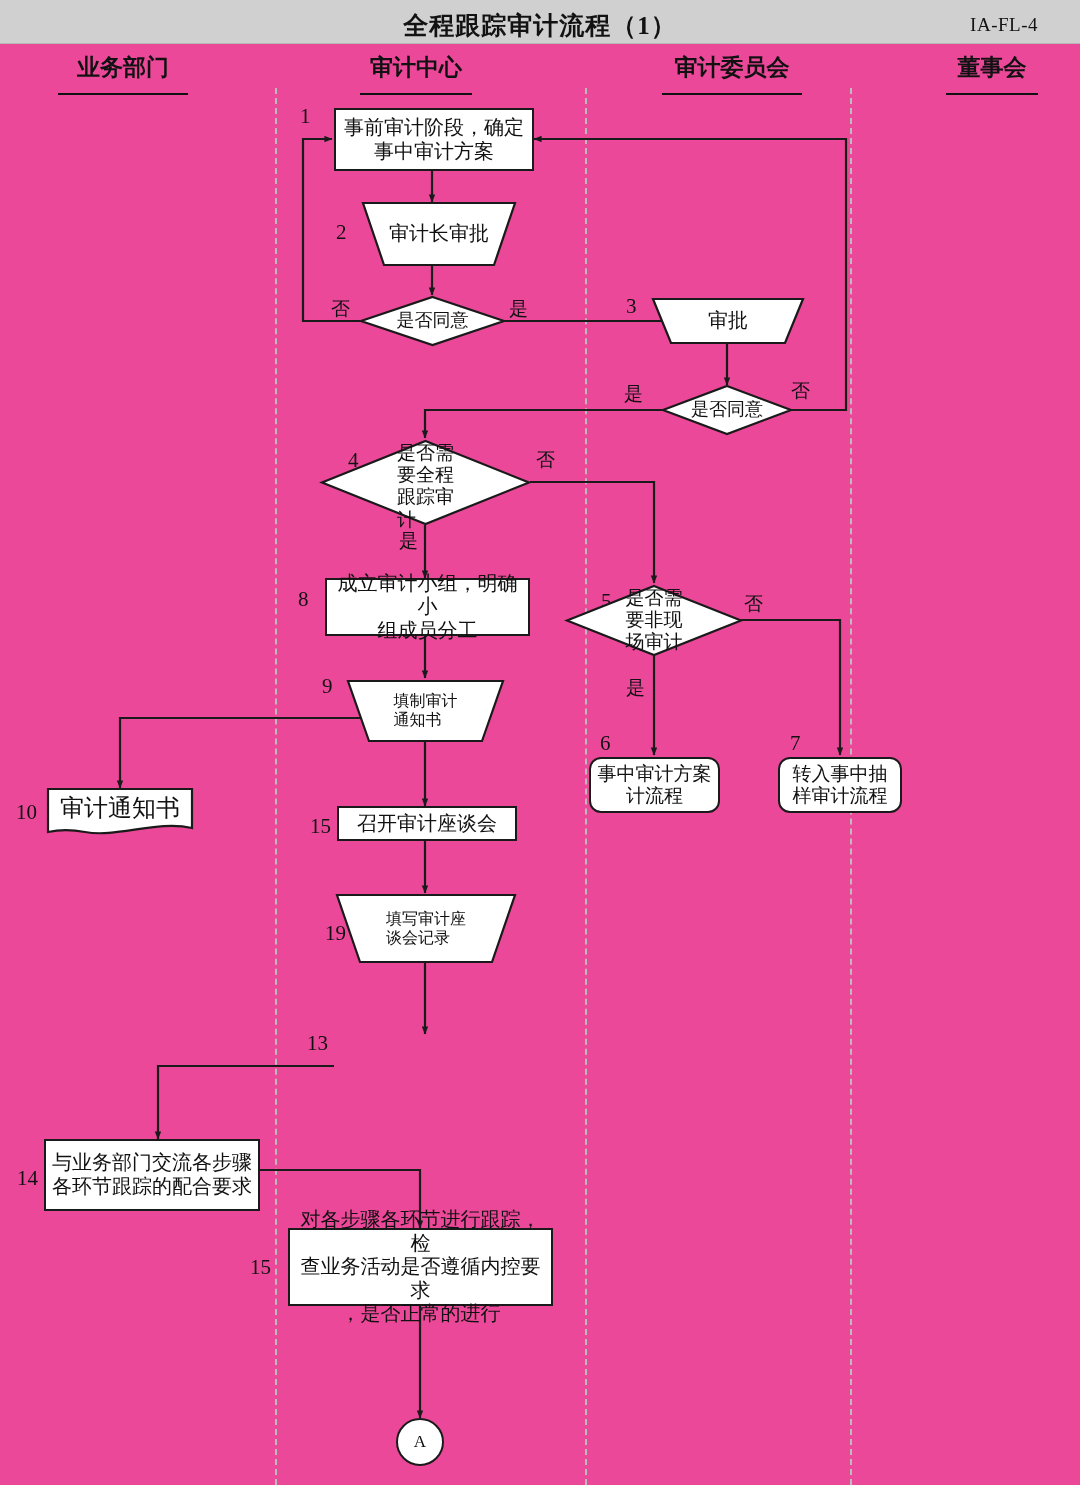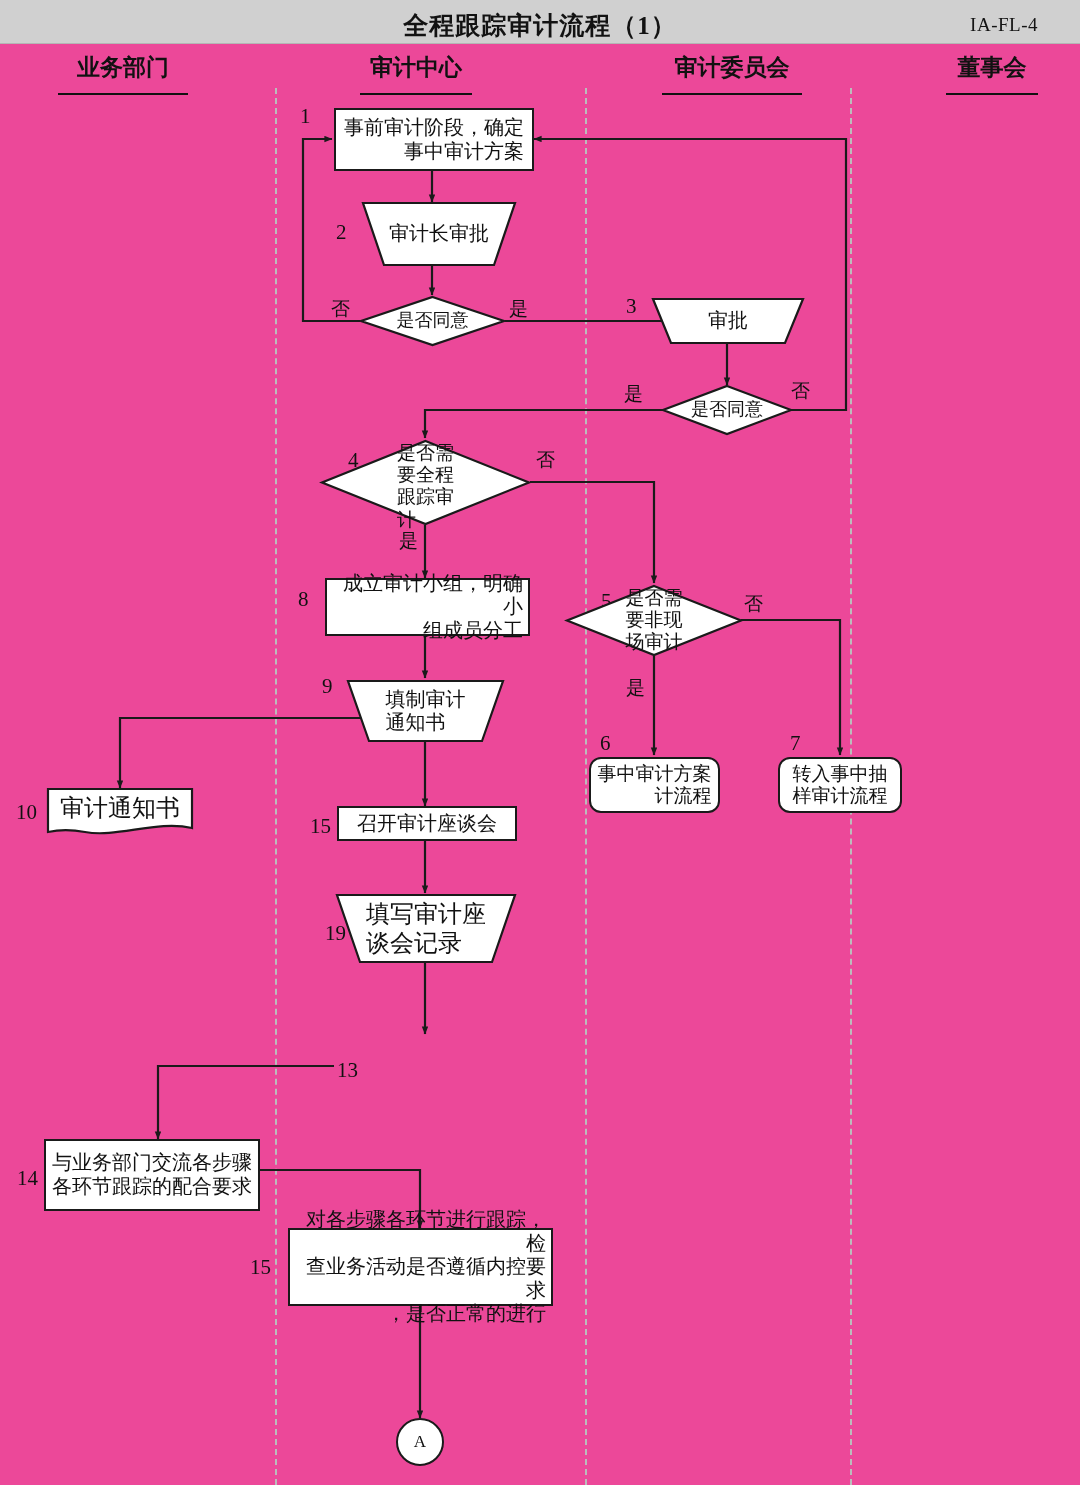--- a/index.html
+++ b/index.html
@@ -80,21 +80,20 @@
     border-radius: 12px;
   }
   .circle {
     border: 2px solid #1a1a1a;
     background: #fff;
     border-radius: 50%;
   }
   .node .label {
     padding: 0 5px;
     white-space: pre-line;
-    text-align: right;
   }
   
   .shapewrap { position: absolute; }
   .shapewrap svg { position: absolute; left: 0; top: 0; overflow: visible; }
   .shapewrap .label {
     position: absolute;
     left: 0; top: 0;
     width: 100%; height: 100%;
     display: flex;
     align-items: center;
@@ -272,21 +271,21 @@
   <div class="node rect" style="left:325px; top:578px; width:205px; height:58px; font-size:20px;">
     <span class="label">成立审计小组，明确小
 组成员分工</span>
   </div>
 
   <div class="stepnum" style="left:322px; top:674px;">9</div>
   <div class="shapewrap" style="left:348px; top:680px; width:155px; height:62px;">
     <svg width="155" height="62" viewBox="0 0 155 62" xmlns="http://www.w3.org/2000/svg">
       <polygon points="0,1 155,1 134,61 21,61" fill="#ffffff" stroke="#1a1a1a" stroke-width="2.2"></polygon>
     </svg>
-    <span class="label" style="font-size:20px;">填制审计
+    <span class="label" style="font-size:16px;">填制审计
 通知书</span>
   </div>
 
   <div class="stepnum" style="left:16px; top:800px;">10</div>
   <div class="shapewrap" style="left:47px; top:788px; width:146px; height:48px;">
     <svg width="146" height="48" viewBox="0 0 146 48" xmlns="http://www.w3.org/2000/svg">
       <path d="M1,1 L145,1 L145,40 C110,32 70,50 38,44 C22,41 10,42 1,44 Z" fill="#ffffff" stroke="#1a1a1a" stroke-width="2.2"></path>
     </svg>
     <span class="label" style="font-size:24px; height:40px;">审计通知书</span>
   </div>
@@ -294,25 +293,25 @@
   <div class="stepnum" style="left:310px; top:814px;">15</div>
   <div class="node rect" style="left:337px; top:806px; width:180px; height:35px; font-size:20px;">
     <span class="label">召开审计座谈会</span>
   </div>
 
   <div class="stepnum" style="left:325px; top:921px;">19</div>
   <div class="shapewrap" style="left:337px; top:894px; width:178px; height:69px;">
     <svg width="178" height="69" viewBox="0 0 178 69" xmlns="http://www.w3.org/2000/svg">
       <polygon points="0,1 178,1 155,68 23,68" fill="#ffffff" stroke="#1a1a1a" stroke-width="2.2"></polygon>
     </svg>
-    <span class="label" style="font-size:24px;">填写审计座
+    <span class="label" style="font-size:16px;">填写审计座
 谈会记录</span>
   </div>
 
-  <div class="stepnum" style="left:307px; top:1058px;margin-left:30px;">13</div>
+  <div class="stepnum" style="left:307px; top:1031px;">13</div>
 
   <div class="stepnum" style="left:17px; top:1166px;">14</div>
   <div class="node rect" style="left:44px; top:1139px; width:216px; height:72px; font-size:20px;">
     <span class="label">与业务部门交流各步骤
 各环节跟踪的配合要求</span>
   </div>
 
   <div class="stepnum" style="left:250px; top:1255px;">15</div>
   <div class="node rect" style="left:288px; top:1228px; width:265px; height:78px; font-size:20px;">
     <span class="label">对各步骤各环节进行跟踪，检

